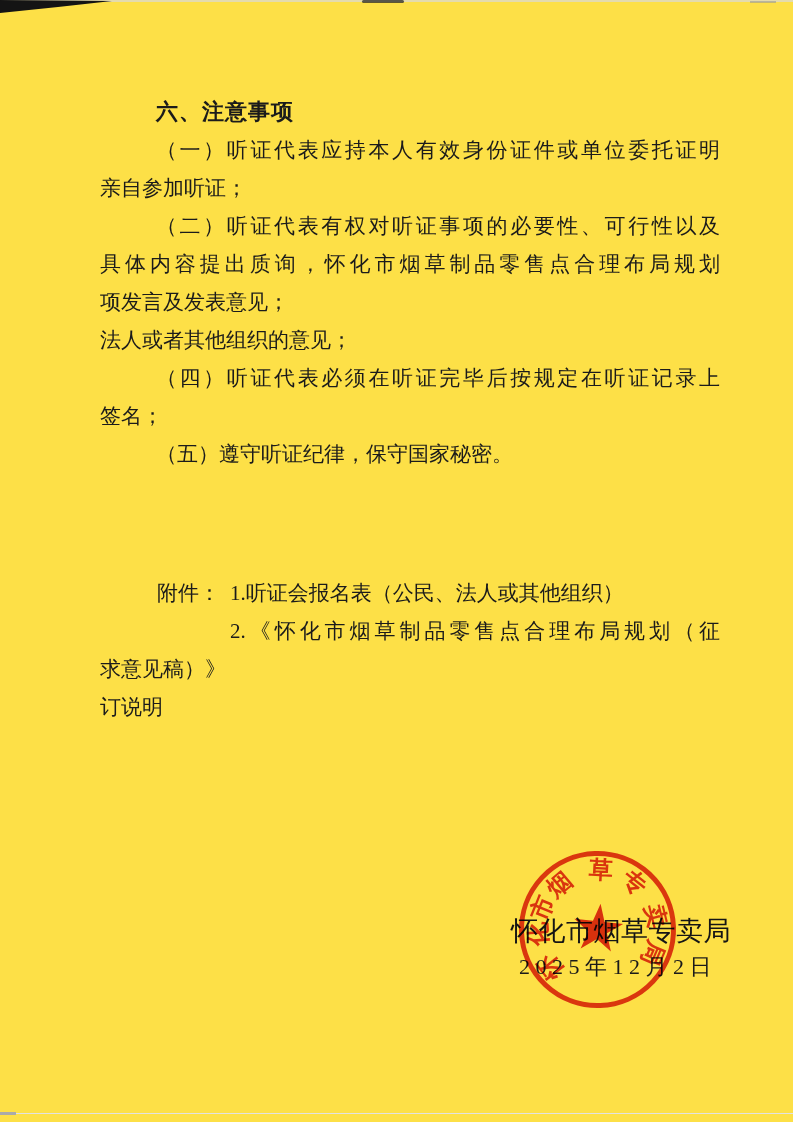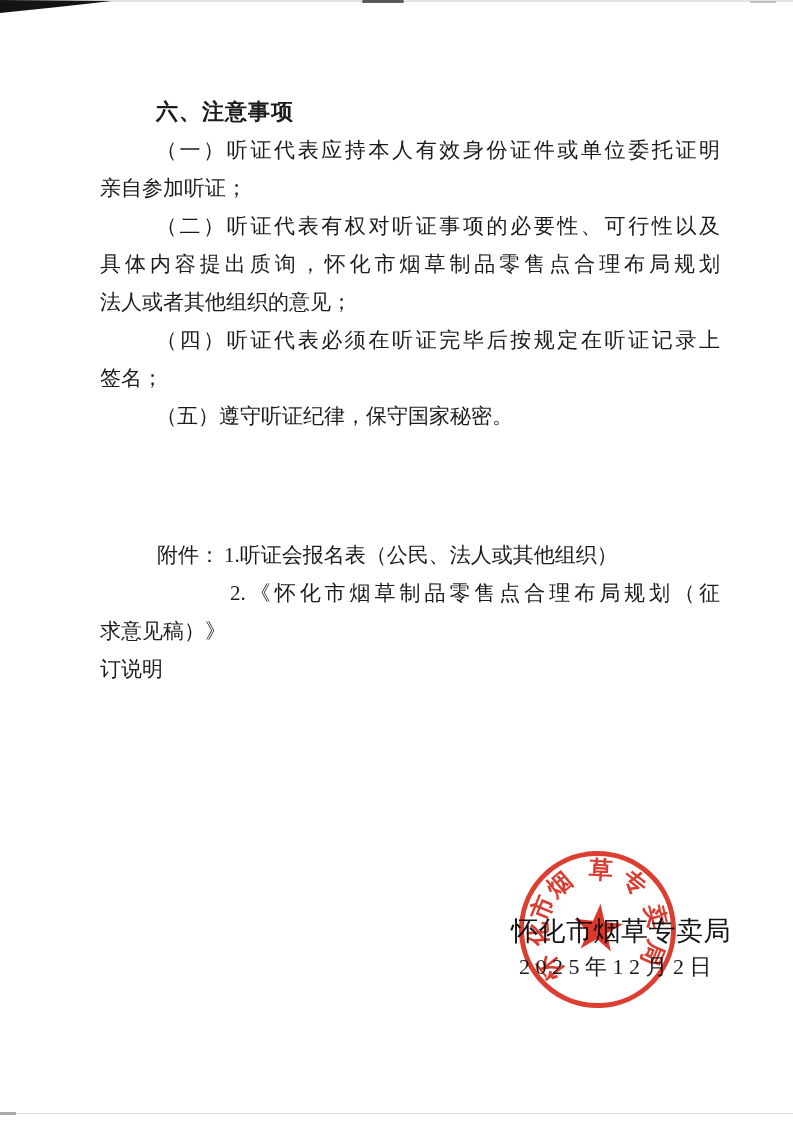--- a/index.html
+++ b/index.html
@@ -1,21 +1,21 @@
 <!DOCTYPE html>
 <html><head>
 <meta charset="utf-8">
 <style>
   * { margin:0; padding:0; box-sizing:border-box; }
   html,body { background:#888; }
   .page {
     position:relative;
     width:793px; height:1122px;
     margin:0 auto;
-    background:#ffffff;
+    background:#fde047;
     overflow:hidden;
     font-family:"Liberation Serif","DejaVu Serif",serif;
     color:#1b1b1b;
   }
   
   .scan-topline { position:absolute; left:0; top:0; width:793px; height:2px; background:#d9d9d9; opacity:.7; }
   .scan-wedge { position:absolute; left:0; top:0; width:112px; height:14px; background:#141414;
                 clip-path:polygon(0 0,112px 1px,58px 7px,0 13px); }
   .scan-smudge-mid { position:absolute; left:362px; top:0; width:42px; height:3px; background:#2a2a2a; opacity:.75; border-radius:2px; }
   .scan-tick-right { position:absolute; left:750px; top:1px; width:26px; height:2px; background:#9a9a9a; opacity:.6; }
@@ -23,21 +23,21 @@
   .scan-tick-bl { position:absolute; left:0; top:1112px; width:16px; height:3px; background:#aaa; }
 
   
   .doc { position:absolute; left:100px; top:93px; width:620px; font-size:21px; line-height:38px; }
   .heading { font-family:"Liberation Sans","DejaVu Sans",sans-serif; font-weight:bold; font-size:22px; padding-left:56px; letter-spacing:1px; }
   .line { white-space:normal; }
   .indent { padding-left:56px; }
   .fill { text-align:justify; text-align-last:justify; }
   .attachments { margin-top:101px; }
   .att-first { padding-left:57px; }
-  .att-label { margin-right:4px; }
+  .att-label { margin-right:10px; }
   .att-cont { padding-left:130px; }
   .att-fill { text-align:justify; text-align-last:justify; }
 
   
   .authority { position:absolute; left:511px; top:913px; font-size:27px; letter-spacing:0.5px; color:#151515; }
   .sign-date { position:absolute; left:499px; top:952px; font-size:22px; letter-spacing:5.5px; color:#1a1a1a;margin-left:20px; }
   .seal { position:absolute; left:519px; top:851px; width:157px; height:157px; mix-blend-mode:multiply; transform:rotate(-2deg); }
   .seal-ring { position:absolute; left:0; top:0; width:157px; height:157px; border:5px solid; border-radius:50%; opacity:.92; }
   .seal-star { position:absolute; left:46px; top:45px; width:66px; height:66px; font-size:64px; line-height:66px; text-align:center; transform:rotate(8deg); opacity:.95; }
   .seal-arc-char { position:absolute; width:26px; height:26px; font-size:24px; line-height:26px; text-align:center;
@@ -55,20 +55,21 @@
   <div class="scan-bottomline"></div>
   <div class="scan-tick-bl"></div>
 
   <div class="doc">
     <div class="heading">六、注意事项</div>
 
     <div class="line indent fill">（一）听证代表应持本人有效身份证件或单位委托证明</div>
     <div class="line">亲自参加听证；</div>
     <div class="line indent fill">（二）听证代表有权对听证事项的必要性、可行性以及</div>
     <div class="line fill">具体内容提出质询，怀化市烟草制品零售点合理布局规划</div>
+    <div class="line">项发言及发表意见；</div>
     <div class="line">法人或者其他组织的意见；</div>
     <div class="line indent fill">（四）听证代表必须在听证完毕后按规定在听证记录上</div>
     <div class="line">签名；</div>
     <div class="line indent">（五）遵守听证纪律，保守国家秘密。</div>
 
     <div class="attachments">
       <div class="line att-first">
         <span class="att-label">附件：</span><span>1.听证会报名表（公民、法人或其他组织）</span>
       </div>
       <div class="line att-cont att-fill">2.《怀化市烟草制品零售点合理布局规划（征</div>

